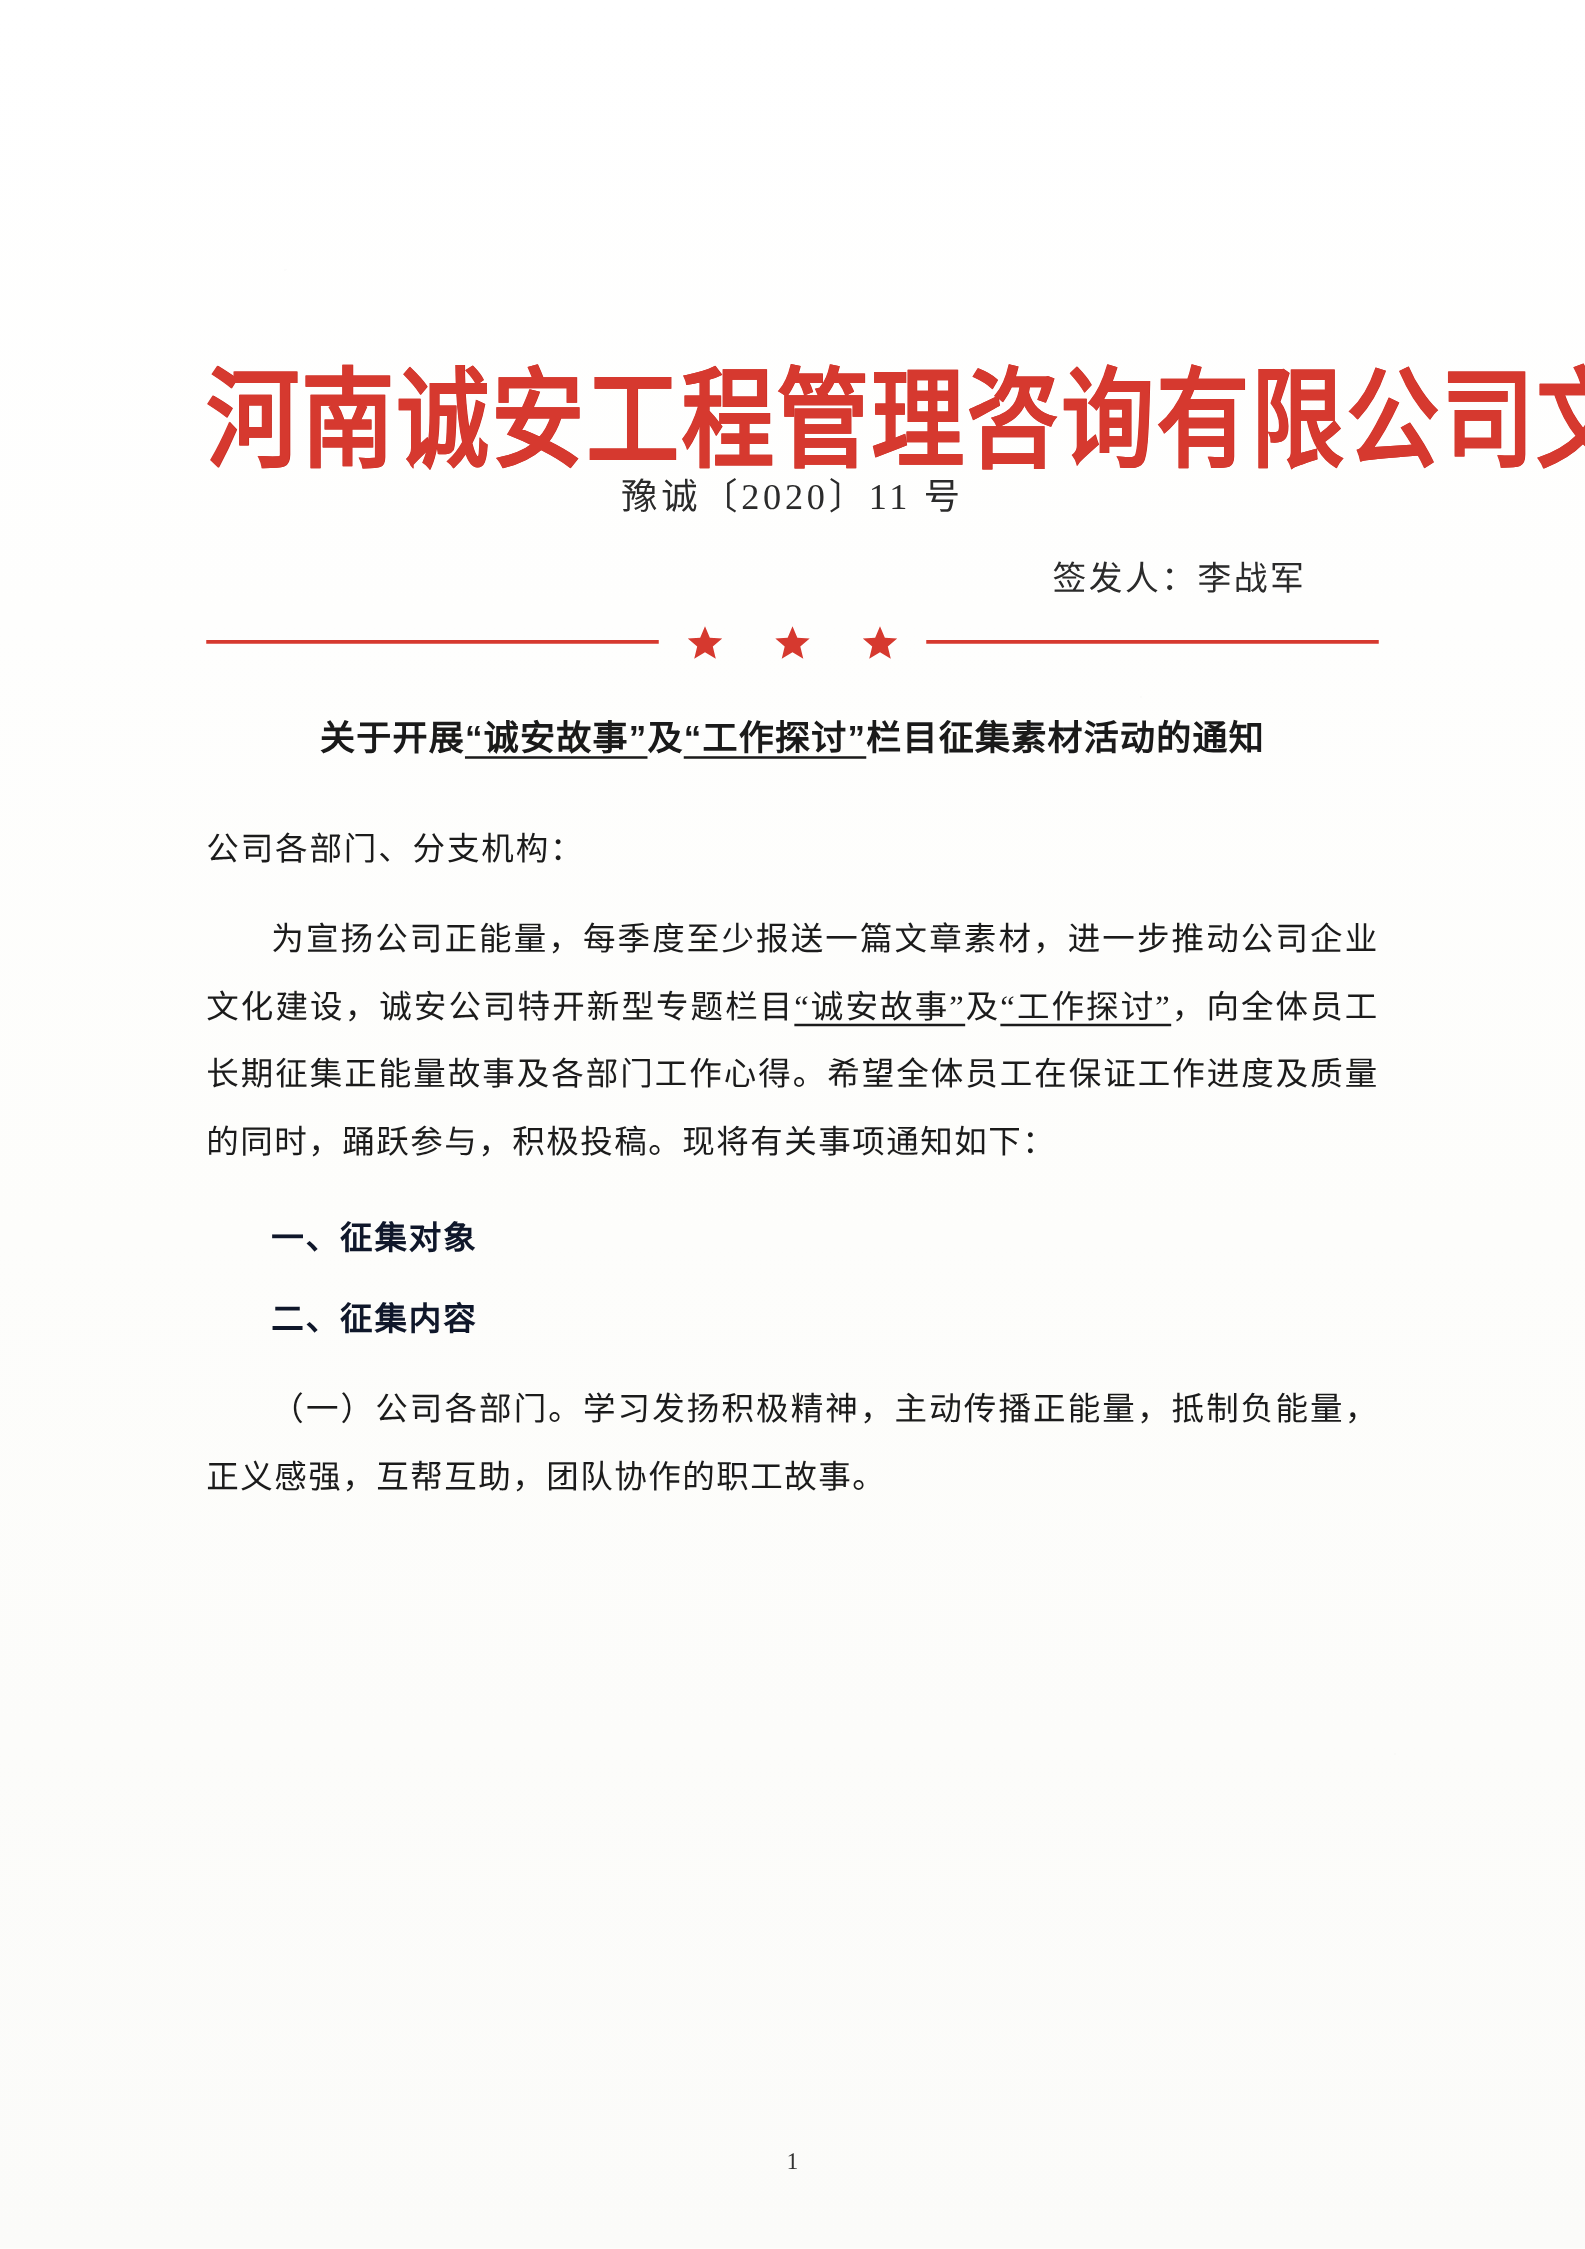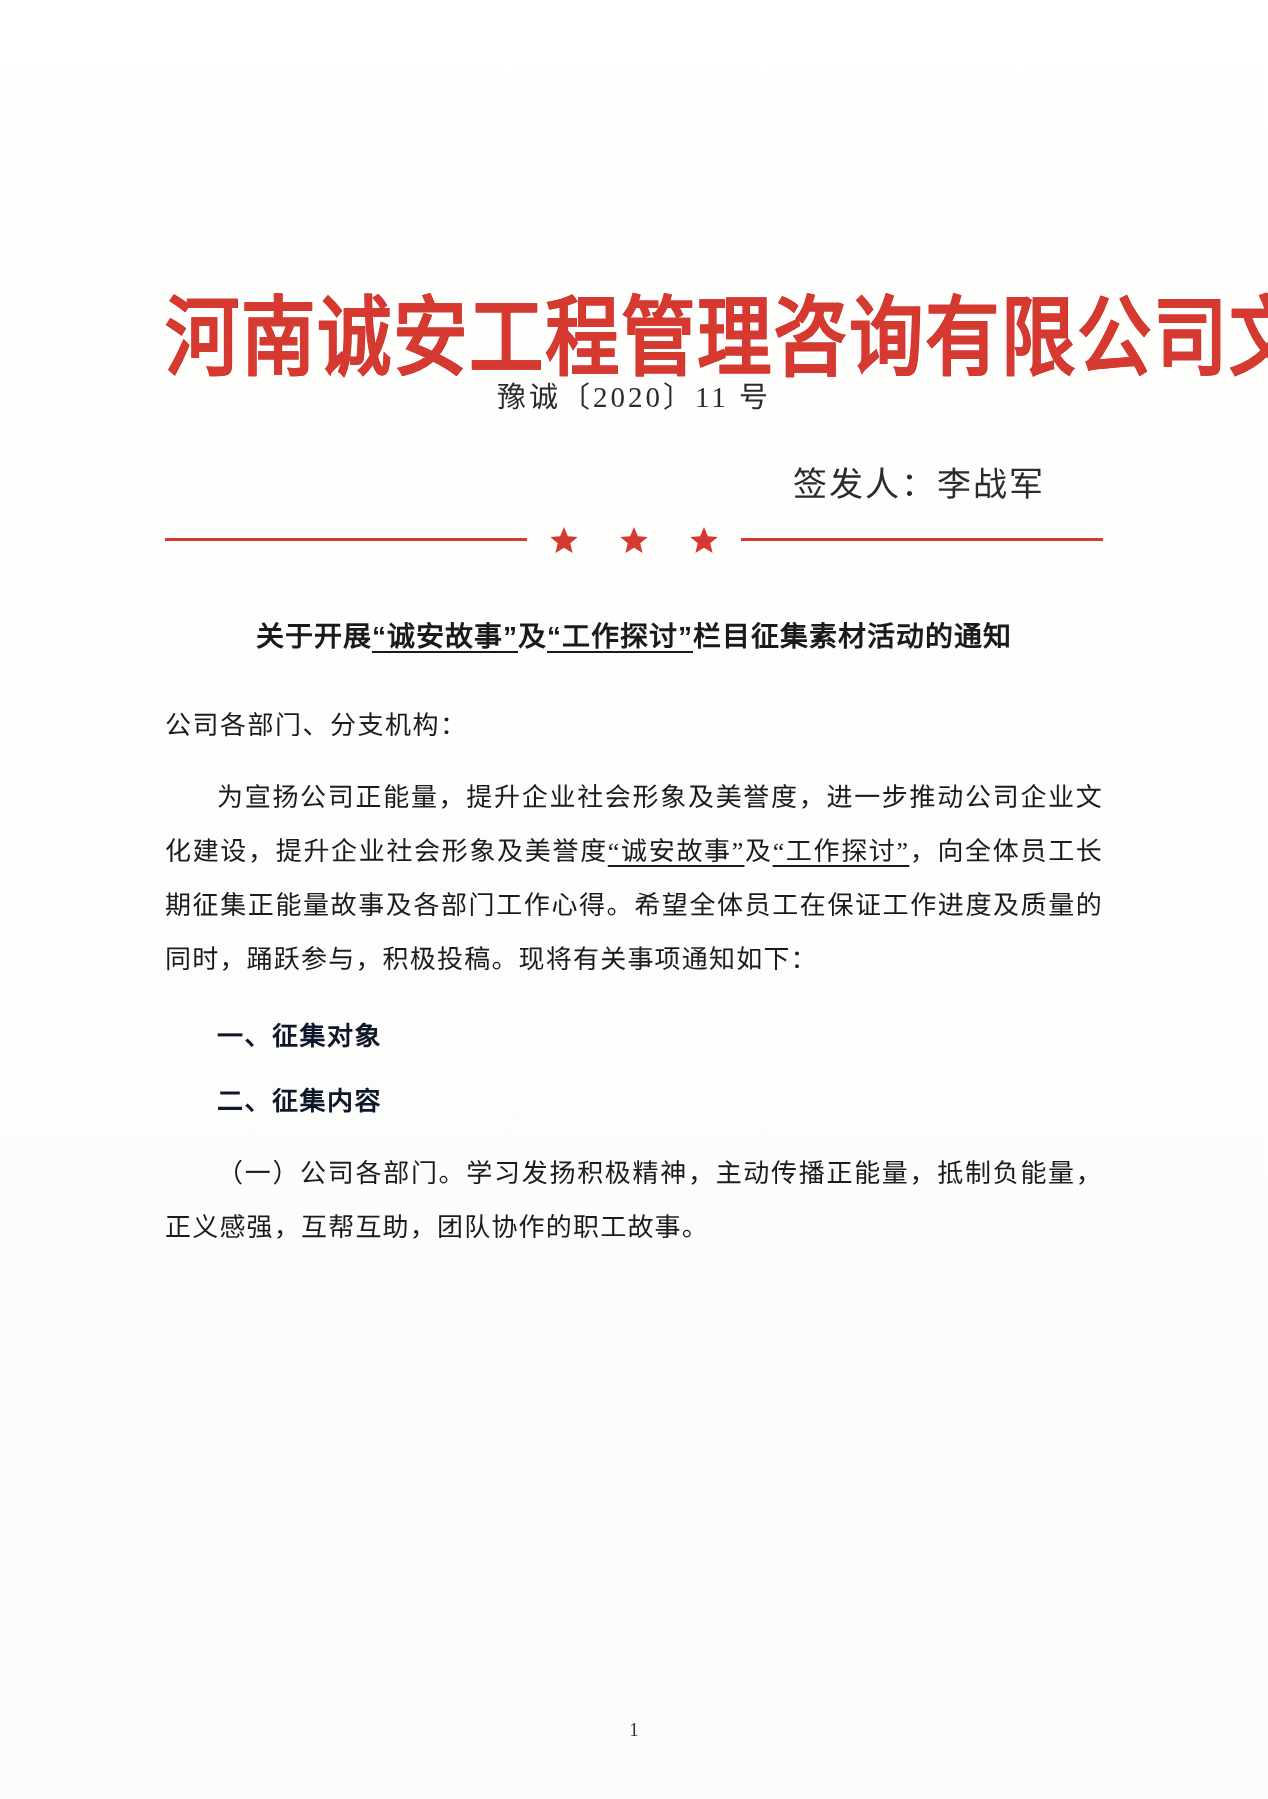--- a/index.html
+++ b/index.html
@@ -57,24 +57,24 @@
 
   
   .docnum-row {
     text-align: center;
     font-size: 29px;
     color: #2b2b2b;
     letter-spacing: 3px;
     font-family: "Liberation Serif", "DejaVu Serif", serif;
   }
   .signer-row {
-    margin-top: 42px;
+    margin-top: 26px;
     text-align: right;
     padding-right: 58px;
-    font-size: 34px;
+    font-size: 27px;
     color: #2b2b2b;
     letter-spacing: 2px;
   }
 
   
   .red-divider {
     margin-top: 14px;
     display: flex;
     align-items: center;
     gap: 0;
@@ -94,21 +94,21 @@
   }
   .star {
     width: 30px;
     height: 30px;
     color: #d6392f;
     display: block;
   }
 
   
   .doc-title {
-    margin-top: 56px;
+    margin-top: 36px;
     text-align: center;
     font-size: 28px;
     font-weight: 700;
     color: #1a1a1a;
     letter-spacing: 1px;
     line-height: 1.5;
     font-family: "Liberation Sans", "DejaVu Sans", sans-serif;
     white-space: nowrap;
   }
   .doc-title .ul { text-decoration: underline; text-underline-offset: 5px; }
@@ -193,21 +193,21 @@
       </div>
       <div class="rule right" style="background: rgb(214, 57, 47);"></div>
     </div>
 
     <div class="doc-title">
       <span>关于开展</span><span class="ul">“诚安故事”</span><span>及</span><span class="ul">“工作探讨”</span><span>栏目征集素材活动的通知</span>
     </div>
 
     <div class="salutation">公司各部门、分支机构：</div>
 
-    <p class="para"><span>为宣扬公司正能量，提升企业社会形象及美誉度，进一步推动公司企业文化建设，提升企业社会形象及美誉度</span><span class="ul">“诚安故事”</span><span>及</span><span class="ul">“工作探讨”</span><span>，向全体员工长期征集正能量故事及各部门工作心得。希望全体员工在保证工作进度及质量的同时，踊跃参与，积极投稿。现将有关事项通知如下：</span></p>
+    <p class="para"><span>为宣扬公司正能量，每季度至少报送一篇文章素材，进一步推动公司企业文化建设，诚安公司特开新型专题栏目</span><span class="ul">“诚安故事”</span><span>及</span><span class="ul">“工作探讨”</span><span>，向全体员工长期征集正能量故事及各部门工作心得。希望全体员工在保证工作进度及质量的同时，踊跃参与，积极投稿。现将有关事项通知如下：</span></p>
 
     <h2 class="section">一、征集对象</h2>
 
     <h2 class="section">二、征集内容</h2>
     <p class="para">（一）公司各部门。学习发扬积极精神，主动传播正能量，抵制负能量，正义感强，互帮互助，团队协作的职工故事。</p>
 
   </div>
 
   <div class="page-number">1</div>
 

